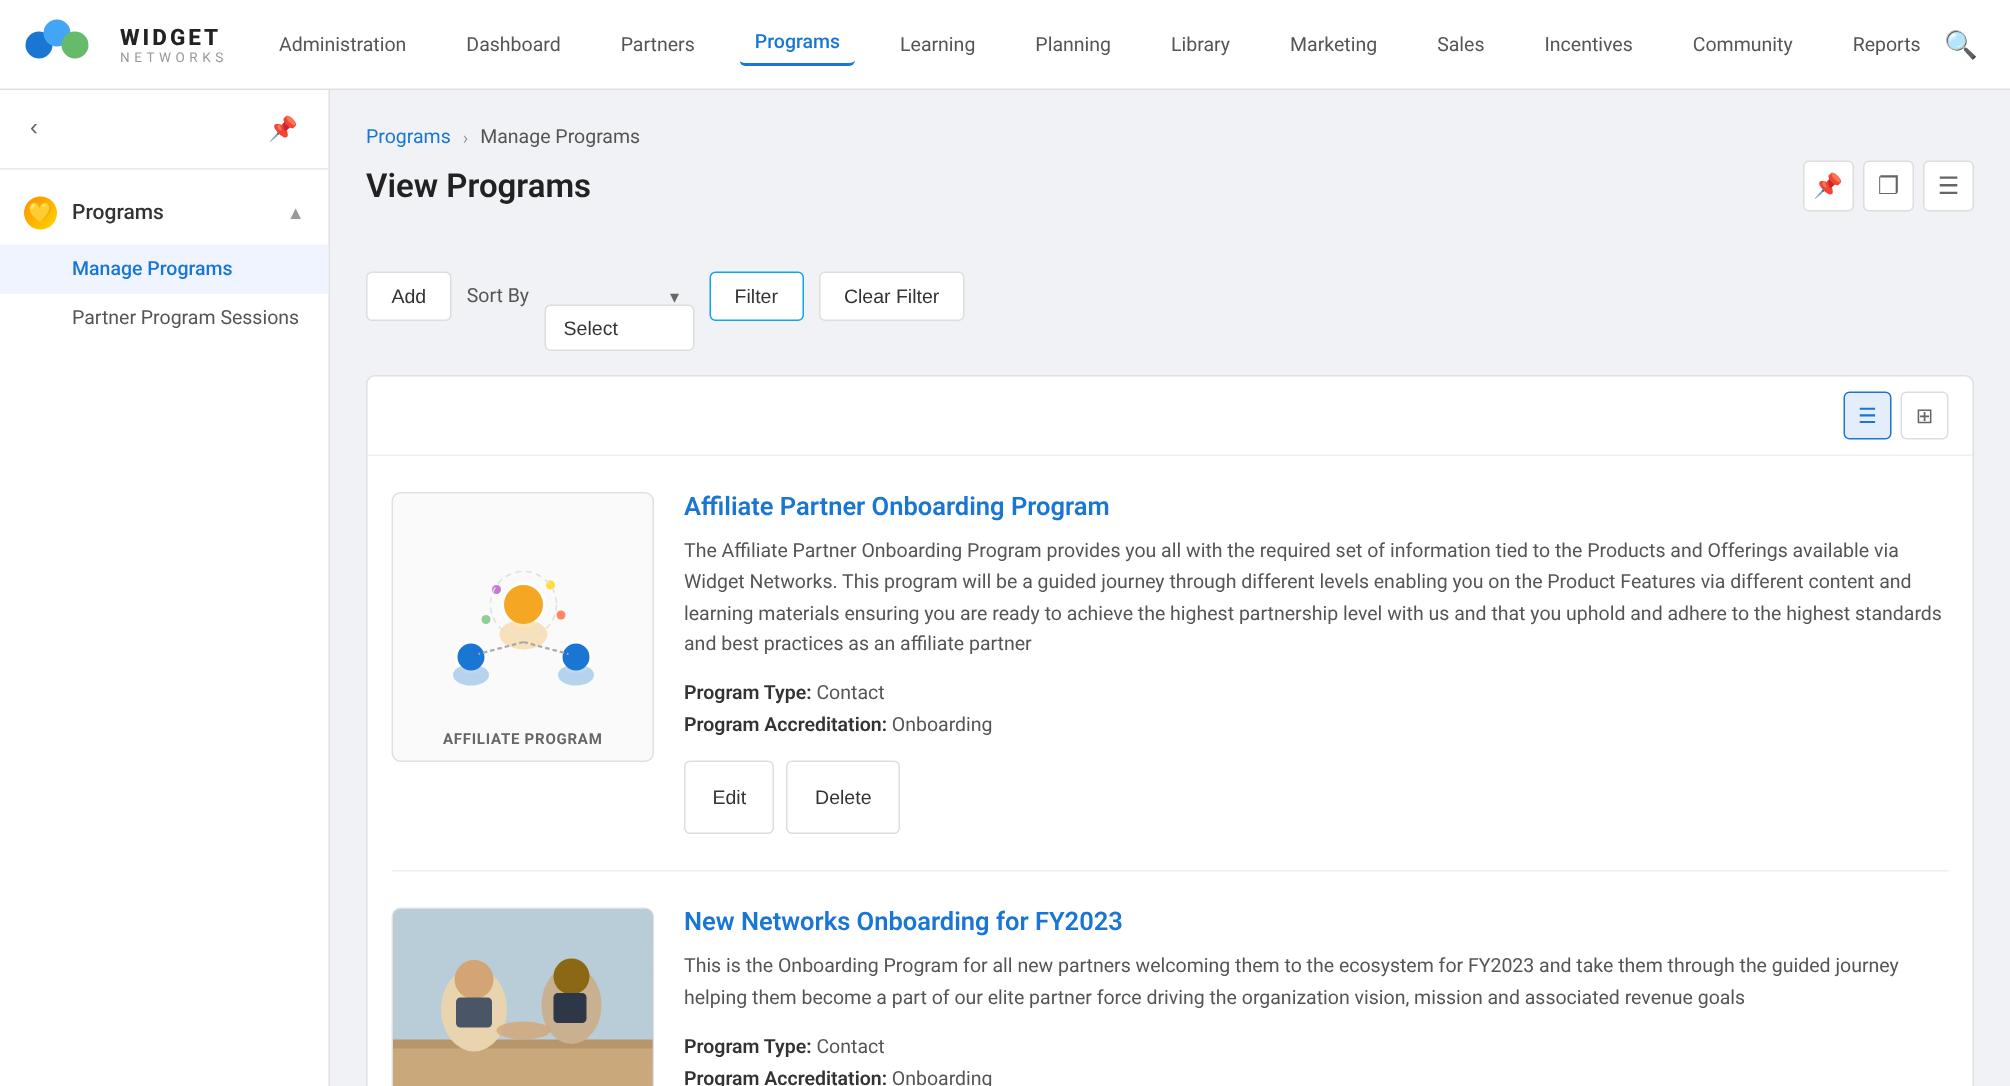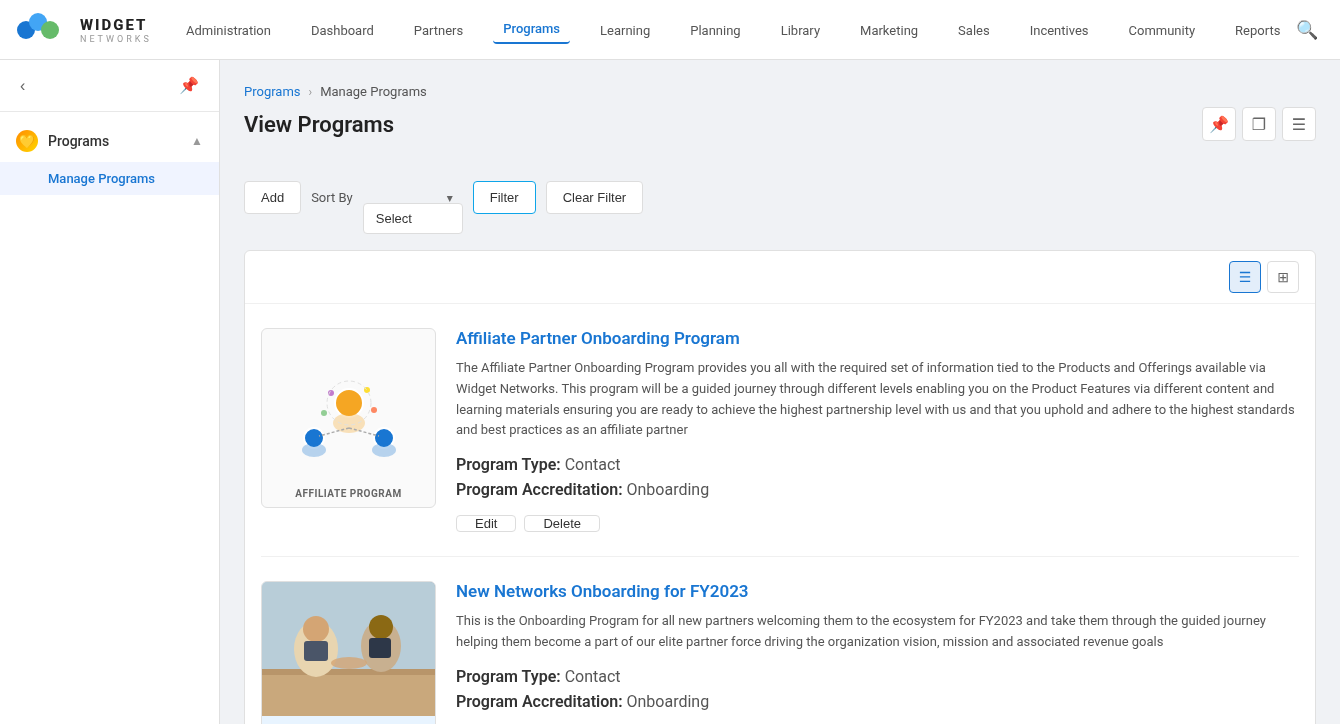--- a/index.html
+++ b/index.html
@@ -362,31 +362,31 @@
       cursor: pointer;
     }
     .program-desc {
       font-size: 13px;
       color: #555;
       line-height: 1.6;
       margin-bottom: 14px;
     }
     .program-meta {
       margin-bottom: 6px;
-      font-size: 16px;
+      font-size: 13px;
       color: #555;
     }
     .program-meta strong { color: #333; font-weight: 600; }
     .program-actions {
       display: flex;
       gap: 8px;
       margin-top: 16px;
     }
     .btn-edit, .btn-delete {
-      padding: 0 18px;
+      padding: 16px 18px;
       border-radius: 4px;
       font-size: 13px;
       cursor: pointer;
       border: 1px solid #ddd;
       background: #fff;
       color: #333;
     }
 
     
     .affiliate-icon-svg {
@@ -480,20 +480,21 @@
         <div class="sidebar-section-title">
           <div class="sidebar-section-icon">
             <span style="font-size:13px;">💛</span>
           </div>
           <span>Programs</span>
         </div>
         <span class="chevron-icon">▲</span>
       </div>
       <div class="sidebar-sub-items">
         <a class="sidebar-sub-item active">Manage Programs</a>
+        <a class="sidebar-sub-item">Partner Program Sessions</a>
       </div>
     </div>
   </aside>
 
   <main class="main-content">
 
     <div class="breadcrumb">
       <a class="breadcrumb-link">Programs</a>
       <span class="breadcrumb-separator">›</span>
       <span class="breadcrumb-current">Manage Programs</span>

